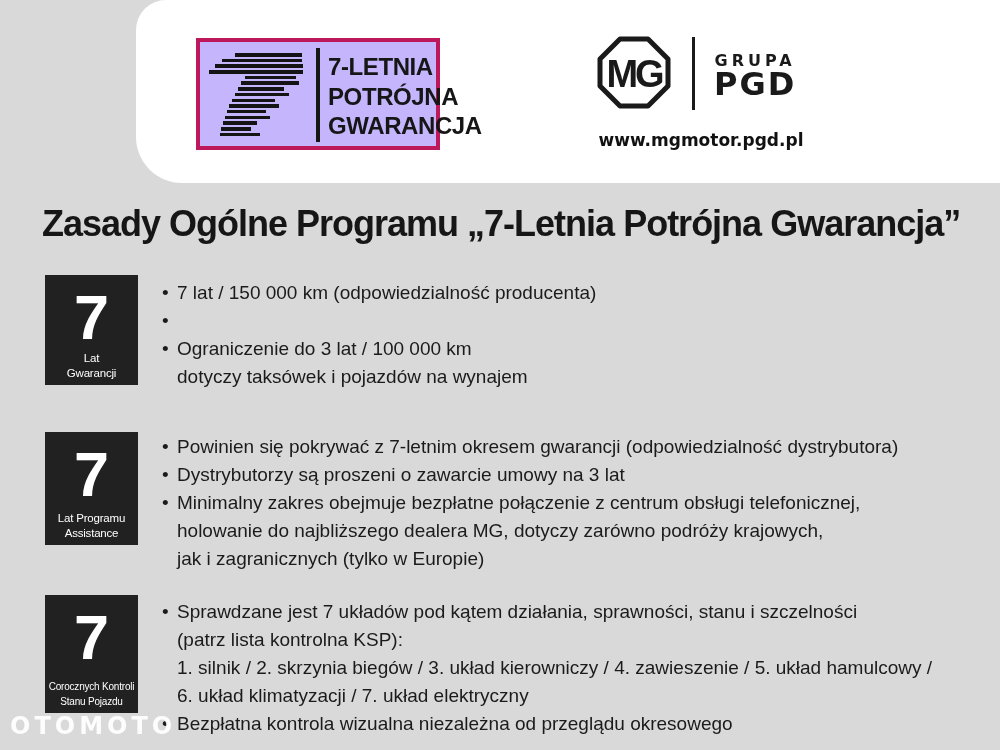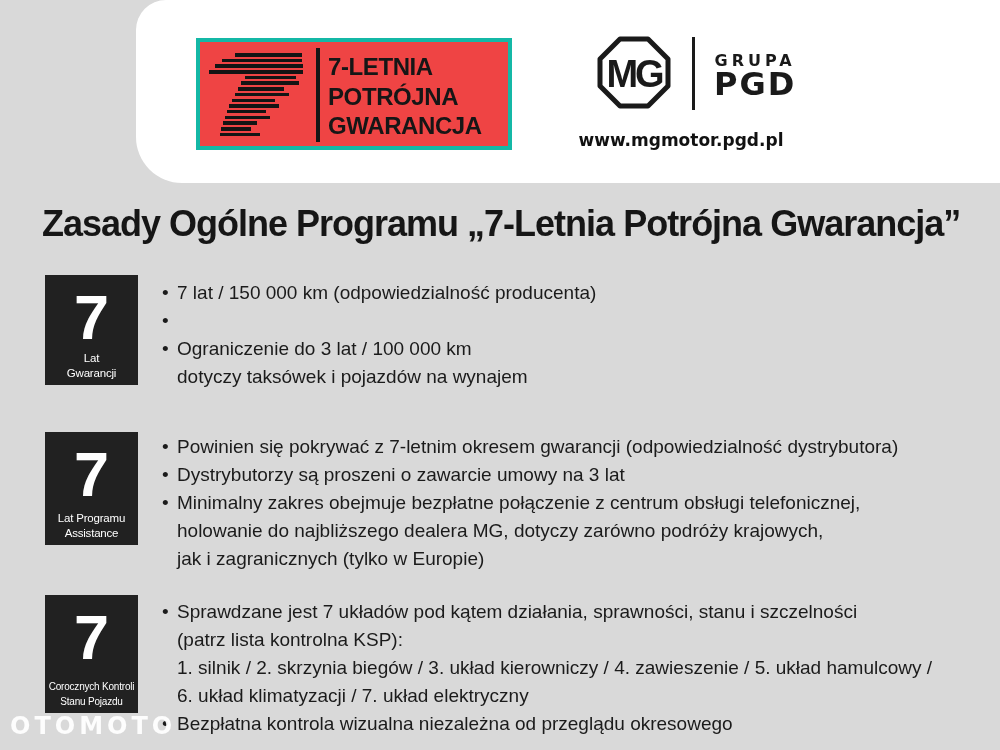--- a/index.html
+++ b/index.html
@@ -9,22 +9,22 @@
     font-family:"Liberation Sans",sans-serif;
     color:#1b1b1b;
   }
   
   .header-card{
     position:absolute;left:136px;top:0;width:864px;height:183px;
     background:#ffffff;border-radius:30px 0 0 46px;
   }
   
   .wlogo{
-    position:absolute;left:60px;top:38px;width:316px;height:112px;
-    border:4px solid #14b8a6;box-sizing:border-box;background:#ef4444;
+    position:absolute;left:60px;top:38px;width:244px;height:112px;
+    border:4px solid #be185d;box-sizing:border-box;background:#c4b5fd;
   }
   .stripes{position:absolute;left:9px;top:11px;width:96px;height:86px;}
   .stripes i{display:block;height:3.6px;margin-bottom:2.1px;background:#141414;}
   .stripes i:nth-of-type(1){margin-left:26px;width:67px;}
   .stripes i:nth-of-type(2){margin-left:13px;width:80px;}
   .stripes i:nth-of-type(3){margin-left:6px;width:88px;}
   .stripes i:nth-of-type(4){margin-left:0;width:94px;}
   .stripes i:nth-of-type(5){margin-left:36px;width:51px;}
   .stripes i:nth-of-type(6){margin-left:32px;width:58px;}
   .stripes i:nth-of-type(7){margin-left:29px;width:46px;}
@@ -41,21 +41,21 @@
     position:absolute;left:128px;top:10px;
     font-weight:700;font-size:24px;line-height:29.5px;letter-spacing:-0.4px;color:#161616;
   }
   
   .mg-svg{position:absolute;left:460px;top:35px;}
   .bdiv{position:absolute;left:556px;top:37px;width:2.5px;height:73px;background:#1a1a1a;}
   .grupa{position:absolute;left:578px;top:53px;font-family:"DejaVu Sans",sans-serif;color:#1a1a1a;text-align:center;}
   .grupa .g1{font-size:16px;font-weight:700;letter-spacing:4px;line-height:16px;}
   .grupa .g2{font-size:32px;font-weight:700;letter-spacing:2px;line-height:27px;margin-top:2px;}
   .site{
-    position:absolute;left:360px;top:130px;width:370px;text-align:center;
+    position:absolute;left:380px;top:130px;width:370px;text-align:center;
     font-family:"DejaVu Sans",sans-serif;font-weight:700;font-size:17px;color:#111;
   }
   
   .page-title{
     position:absolute;left:42px;top:202px;width:950px;
     font-size:36px;line-height:44px;font-weight:700;letter-spacing:-1px;color:#161616;
     white-space:nowrap;
   }
   .badge{
     position:absolute;left:45px;width:93px;background:#212121;color:#fff;

